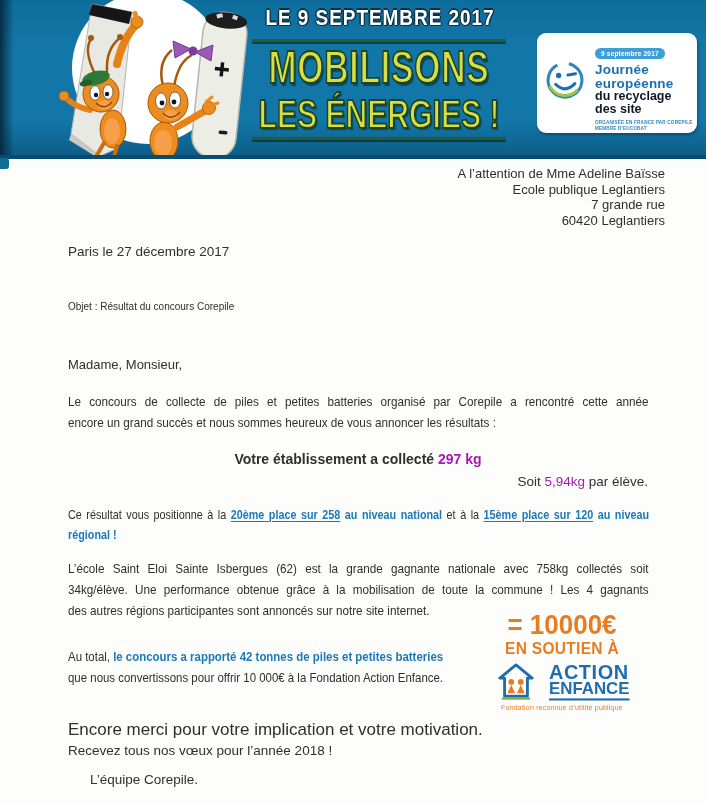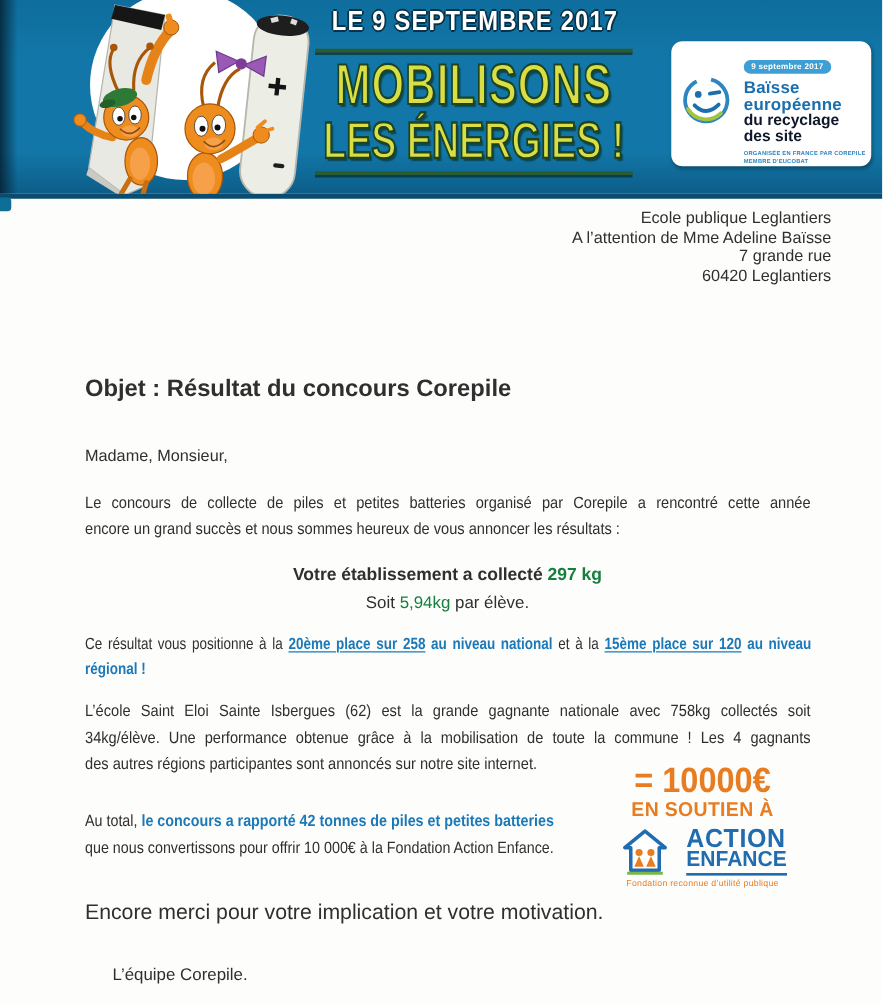--- a/index.html
+++ b/index.html
@@ -36,35 +36,35 @@
   .logo-t2 { font-size:12.5px; font-weight:bold; color:#0f172a; line-height:13px; }
   .logo-fn { font-size:4.6px; color:#2e86c1; font-weight:bold; line-height:6px; margin-top:4px; letter-spacing:.2px; }
   .mt2 { margin-top:3px; }
 
   .artifact { position:absolute; left:0; top:158px; width:9px; height:11px; background:#0f6e95;
             border-radius:0 3px 3px 0; }
 
   
   .recipient { position:absolute; right:41px; top:166px; text-align:right; font-size:13px; line-height:15.5px; }
   .place-date { position:absolute; left:68px; top:244px; font-size:13.5px; }
-  .subject { position:absolute; left:68px; top:301px; font-size:19px; font-weight:bold; }
+  .subject { position:absolute; left:68px; top:301px; font-size:10px; font-weight:normal; }
   .salutation { position:absolute; left:68px; top:357px; font-size:13px; }
 
   .para { position:absolute; left:68px; font-size:13px; line-height:21px; transform-origin:0 0; }
   .jline { text-align:justify; text-align-last:justify; }
   #p1 { top:391px; width:645px; transform:scale(.9,1); }
   #p2 { top:505px; width:700px; line-height:20px; transform:scale(.83,1); }
   #p3 { top:558px; width:645px; transform:scale(.9,1); }
   #p4 { top:646px; width:530px; transform:scale(.88,1); }
 
   #result1 { position:absolute; left:68px; top:451px; width:580px; text-align:center;
             font-weight:bold; font-size:14px; }
-  #result2 { position:absolute; left:68px; top:474px; width:580px; text-align:center; font-size:13.5px; }
-
-  .acc  { color:#15803d; }
+  #result2 { position:absolute; left:68px; top:474px; width:580px; text-align:right; font-size:13.5px; }
+
+  .acc  { color:#a21caf; }
   .accb { color:#1b79b8; font-weight:bold; }
   .link { color:#1b79b8; font-weight:bold; text-decoration:underline; text-underline-offset:2px; }
 
   .closing1  { position:absolute; left:68px; top:720px; font-size:17px;text-align:right; }
   .closing2  { position:absolute; left:68px; top:743px; font-size:13.5px; }
   .signature { position:absolute; left:68px; top:772px; font-size:13.5px;margin-left:22px; }
 
   
   .donation { position:absolute; left:490px; top:611px; width:144px; text-align:center; color:#e87c21; }
   .don-amount { font-size:26px; font-weight:bold; line-height:26px; transform:scale(1,1.08); }
@@ -156,39 +156,40 @@
     <div class="logo-card">
       <svg class="smiley" width="42" height="42" viewBox="0 0 36 36">
         <circle cx="18" cy="19" r="14.5" fill="none" stroke="#2e86c1" stroke-width="2.6" stroke-dasharray="70 10" transform="rotate(-35 18 19)"></circle>
         <path d="M5.5,25 A14.5,14.5 0 0 0 28,28" stroke="#a3c53d" stroke-width="2.6" fill="none" stroke-linecap="round"></path>
         <circle cx="12.5" cy="15" r="2.3" fill="#1b6fae"></circle>
         <line x1="20.5" y1="14.5" x2="27" y2="13.5" stroke="#1b6fae" stroke-width="2.6" stroke-linecap="round"></line>
         <path d="M10,22.5 Q18,30.5 26.5,22" stroke="#1b6fae" stroke-width="2.6" fill="none" stroke-linecap="round"></path>
       </svg>
       <div class="logo-text">
         <div><span class="badge">9 septembre 2017</span></div>
-        <div class="logo-t1 mt2">Baïsse</div>
+        <div class="logo-t1 mt2">Journée</div>
         <div class="logo-t1">européenne</div>
         <div class="logo-t2">du recyclage</div>
         <div class="logo-t2">des site</div>
         <div class="logo-fn">ORGANISÉE EN FRANCE PAR COREPILE</div>
         <div class="logo-fn" style="margin-top:0">MEMBRE D'EUCOBAT</div>
       </div>
     </div>
   </div>
 
   <div class="artifact"></div>
 
   <div class="recipient">
+    <div>A l’attention de Mme Adeline Baïsse</div>
     <div>Ecole publique Leglantiers</div>
-    <div>A l’attention de Mme Adeline Baïsse</div>
     <div>7 grande rue</div>
     <div>60420 Leglantiers</div>
   </div>
 
+  <div class="place-date">Paris le 27 décembre 2017</div>
   <div class="subject">Objet : Résultat du concours Corepile</div>
   <div class="salutation">Madame, Monsieur,</div>
 
   <div class="para" id="p1">
     <div class="jline">Le concours de collecte de piles et petites batteries organisé par Corepile a rencontré cette année</div>
     <div>encore un grand succès et nous sommes heureux de vous annoncer les résultats :</div>
   </div>
 
   <div id="result1"><span>Votre établissement a collecté </span><span class="acc">297 kg</span></div>
   <div id="result2"><span>Soit </span><span class="acc">5,94kg</span><span> par élève.</span></div>
@@ -203,20 +204,21 @@
     <div class="jline">34kg/élève. Une performance obtenue grâce à la mobilisation de toute la commune ! Les 4 gagnants</div>
     <div>des autres régions participantes sont annoncés sur notre site internet.</div>
   </div>
 
   <div class="para" id="p4">
     <div><span>Au total, </span><span class="accb">le concours a rapporté 42 tonnes de piles et petites batteries</span></div>
     <div>que nous convertissons pour offrir 10 000€ à la Fondation Action Enfance.</div>
   </div>
 
   <div class="closing1">Encore merci pour votre implication et votre motivation.</div>
+  <div class="closing2">Recevez tous nos vœux pour l’année 2018 !</div>
   <div class="signature">L’équipe Corepile.</div>
 
   <div class="donation">
     <div class="don-amount">= 10000€</div>
     <div class="don-support">EN SOUTIEN À</div>
     <div class="don-logo">
       <svg width="38" height="38" viewBox="0 0 40 40">
         <path d="M20,3 L3,17 L8,17 L8,36 L32,36 L32,17 L37,17 Z" fill="#ffffff" stroke="#1f6cb0" stroke-width="3" stroke-linejoin="round"></path>
         <circle cx="15" cy="21" r="3" fill="#e87c21"></circle>
         <polygon points="11,33 19,33 15,24" fill="#e87c21"></polygon>

